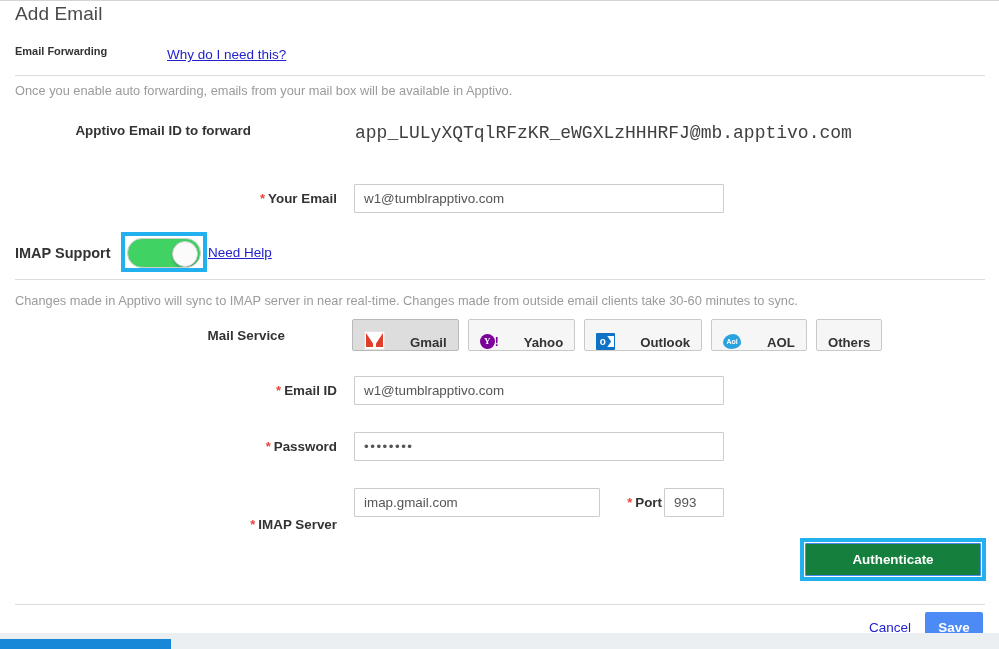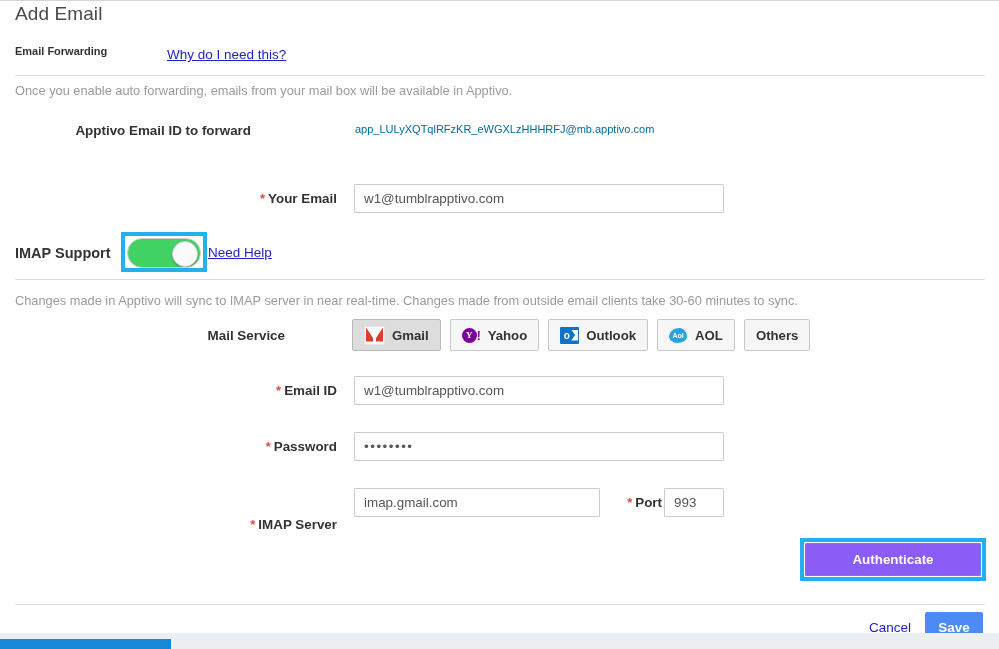--- a/index.html
+++ b/index.html
@@ -78,22 +78,23 @@
     text-align: right;
   }
   .req {
     color: #e8453c;
     font-weight: bold;
     font-size: 13px;
     margin-right: 3px;
   }
   .static-val {
     position: absolute;
-    font-size: 11px;
-    color: #0369a1;
+    font-size: 18px;
+    color: #404040;
+    font-family: Liberation Mono, monospace;
   }
   .inp {
     position: absolute;
     box-sizing: border-box;
     border: 1px solid #cccccc;
     background: #ffffff;
     font-family: "Liberation Sans", sans-serif;
     font-size: 13.4px;
     color: #555555;
     padding: 0 9px;
@@ -147,22 +148,22 @@
     box-sizing: border-box;
     box-shadow: 0 1px 2px rgba(0,0,0,.25);
   }
   #need-help { position: absolute; left: 208px; top: 244px; }
 
   
   #lbl-mailservice { left: 15px; top: 327px; width: 270px; }
   .svc-bar { position: absolute; left: 352px; top: 318px; display: flex; gap: 9px; }
   .svc {
     display: flex;
-    align-items: center;
-    gap: 7px;
+    align-items: flex-end;
+    gap: 25px;
     height: 32px;
     box-sizing: border-box;
     padding: 0 11px;
     border: 1px solid #c9c9c9;
     background: #f6f6f6;
     border-radius: 2px;
     font-size: 13.2px;
     font-weight: bold;
     color: #333333;
     cursor: pointer;
@@ -231,21 +232,21 @@
     width: 186px;
     height: 43px;
     box-sizing: border-box;
     border: 4px solid #22b0ef;
     padding: 1px;
     background:#ffffff;
   }
   .btn-auth {
     width: 100%; height: 100%;
     box-sizing: border-box;
-    background: #8b5cf6;
+    background: #15803d;
     border: 1px solid #4c8bf5;
     color: #ffffff;
     font-family: "Liberation Sans", sans-serif;
     font-size: 13.4px;
     font-weight: bold;
     cursor: pointer;
     border-radius: 1px;
   }
 
   #cancel-link { position: absolute; left: 869px; top: 619px; }

